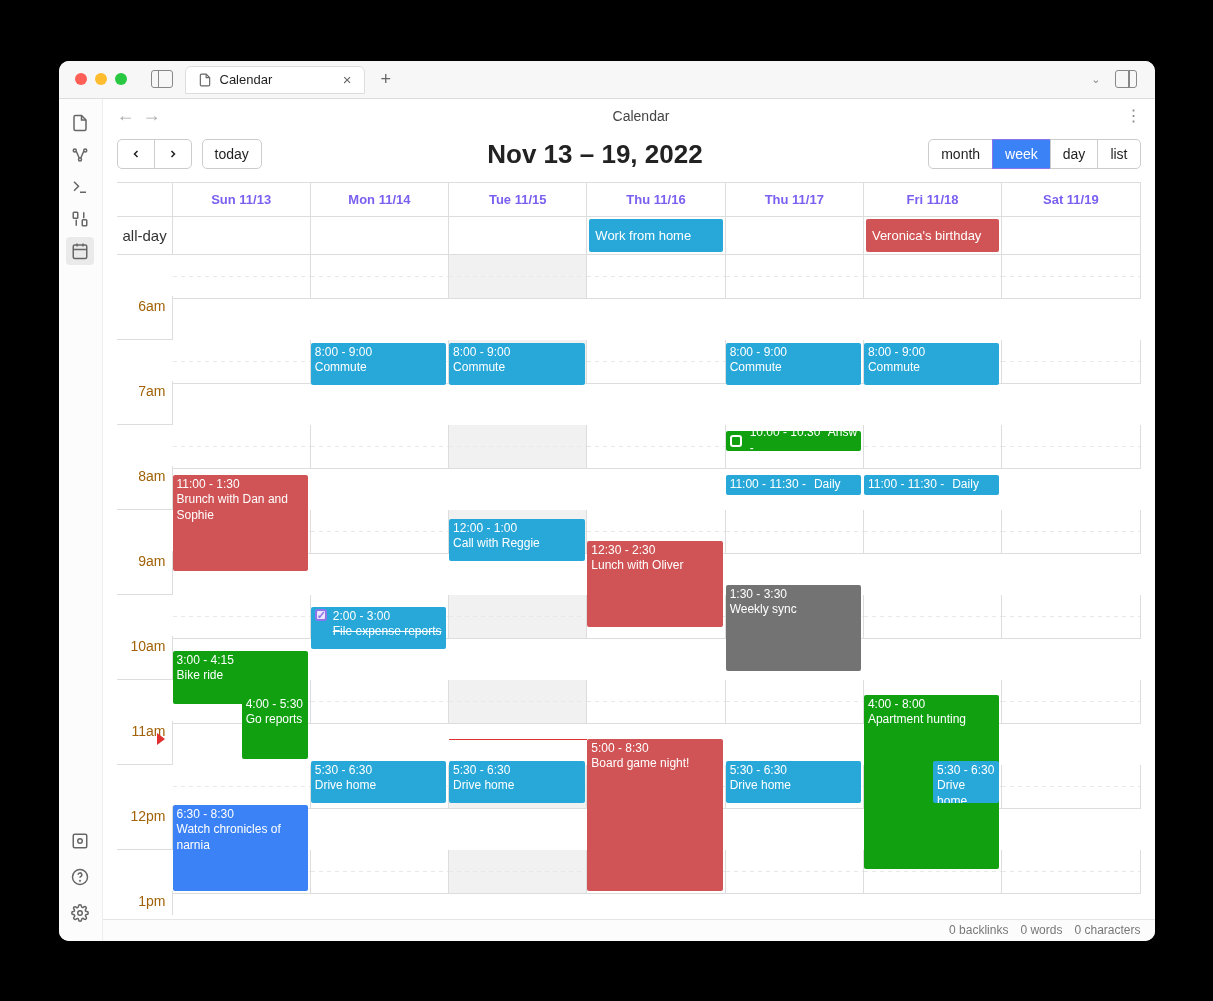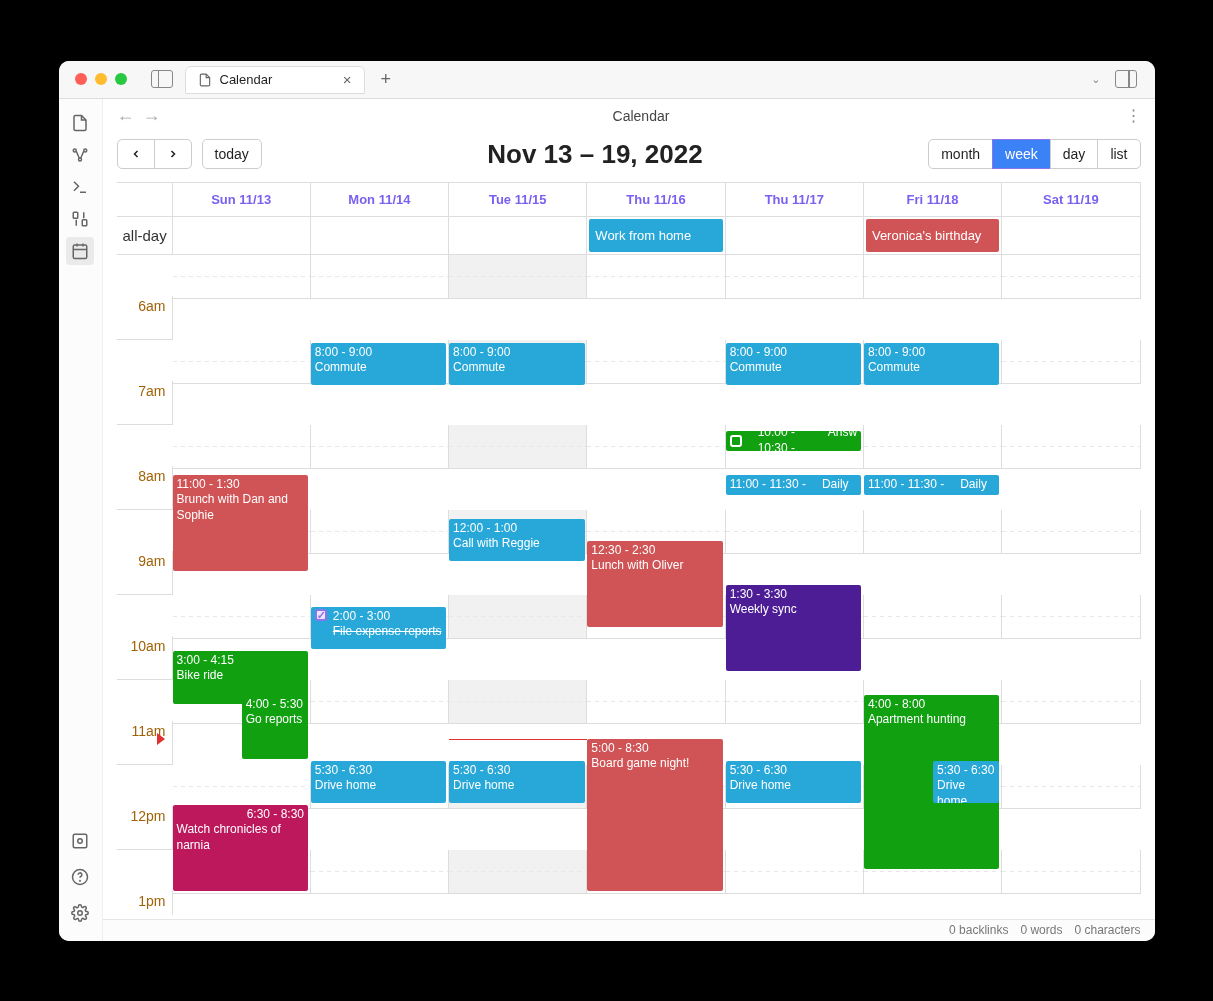--- a/index.html
+++ b/index.html
@@ -141,21 +141,21 @@
     pointer-events:none;
   }
   .event {
     position:absolute; pointer-events:auto;
     color:#fff; font-size:12px; line-height:1.3; padding:2px 4px; border-radius:2px;
     overflow:hidden; cursor:pointer;
     display:flex; flex-direction:column;
   }
   .event .etime { font-weight:400; }
   .event .etitle { font-weight:500; }
-  .event.h { flex-direction:row; align-items:center; gap:16px; }
+  .event.h { flex-direction:row; align-items:center; gap:8px; }
   .ev-blue { background:#27a8d9; }
   .ev-red { background:#d05355; }
   .ev-green { background:#10a010; }
   .ev-green-outline {
     background:#10a010; display:flex; flex-direction:row; align-items:center; gap:6px;
   }
   .chk {
     width:12px; height:12px; border:2px solid #fff; border-radius:3px; flex-shrink:0;
   }
   .chk.checked {
@@ -452,21 +452,21 @@
                 <span class="etitle">Brunch with Dan and Sophie</span>
               </div>
               <div class="event ev-green" style="background: rgb(16, 160, 16); left: 0%; width: 14%; top: 468px; height: 53px;">
                 <span class="etime">3:00 - 4:15</span>
                 <span class="etitle">Bike ride</span>
               </div>
               <div class="event ev-green" style="background: rgb(16, 160, 16); left: 7.14286%; width: 6.85714%; top: 512px; height: 64px;">
                 <span class="etime">4:00 - 5:30</span>
                 <span class="etitle">Go reports</span>
               </div>
-              <div class="event ev-green" style="background: #be185d; left: 0%; width: 14%; top: 622px; height: 86px; align-items: flex-end;">
+              <div class="event ev-green" style="background: #3b82f6; left: 0%; width: 14%; top: 622px; height: 86px;">
                 <span class="etime">6:30 - 8:30</span>
                 <span class="etitle">Watch chronicles of narnia</span>
               </div>
               <div class="event ev-blue" style="background: rgb(39, 168, 217); left: 14.2857%; width: 14%; top: 160px; height: 42px;">
                 <span class="etime">8:00 - 9:00</span>
                 <span class="etitle">Commute</span>
               </div>
               <div class="event ev-task" style="background: rgb(39, 168, 217); left: 14.2857%; width: 14%; top: 424px; height: 42px;">
                 <span class="chk checked"></span>
                 <div style="display: flex; flex-direction: column; gap: 0px;">
@@ -506,21 +506,21 @@
                 <span class="chk"></span>
                 <div style="display: flex; flex-direction: row; gap: 4px;">
                   <span class="etime">10:00 - 10:30 -</span>
                   <span class="etitle">Answ</span>
                 </div>
               </div>
               <div class="event h ev-blue" style="background: rgb(39, 168, 217); left: 57.1429%; width: 14%; top: 292px; height: 20px;">
                 <span class="etime">11:00 - 11:30 -</span>
                 <span class="etitle">Daily</span>
               </div>
-              <div class="event ev-blue" style="background: #4c1d95; left: 57.1429%; width: 14%; top: 402px; height: 86px;">
+              <div class="event ev-blue" style="background: #737373; left: 57.1429%; width: 14%; top: 402px; height: 86px;">
                 <span class="etime">1:30 - 3:30</span>
                 <span class="etitle">Weekly sync</span>
               </div>
               <div class="event ev-blue" style="background: rgb(39, 168, 217); left: 57.1429%; width: 14%; top: 578px; height: 42px;">
                 <span class="etime">5:30 - 6:30</span>
                 <span class="etitle">Drive home</span>
               </div>
               <div class="event ev-blue" style="background: rgb(39, 168, 217); left: 71.4286%; width: 14%; top: 160px; height: 42px;">
                 <span class="etime">8:00 - 9:00</span>
                 <span class="etitle">Commute</span>

